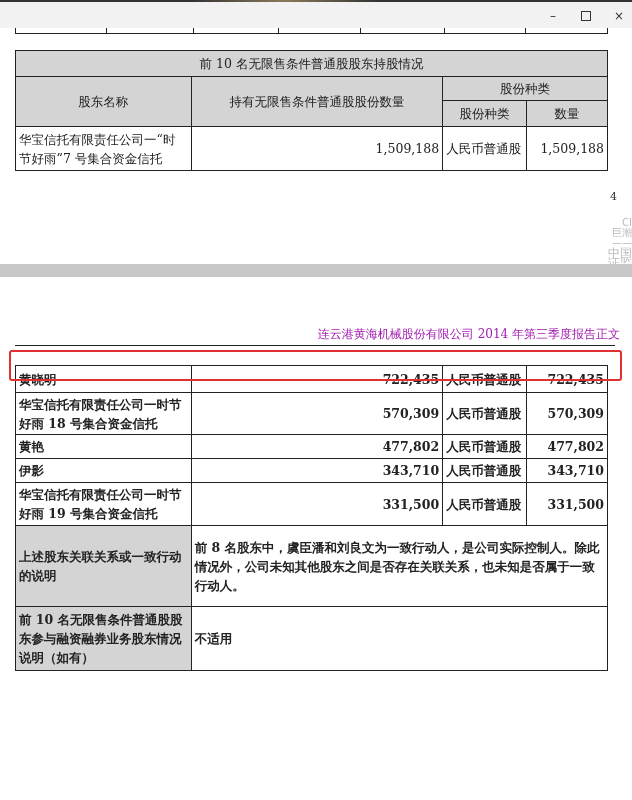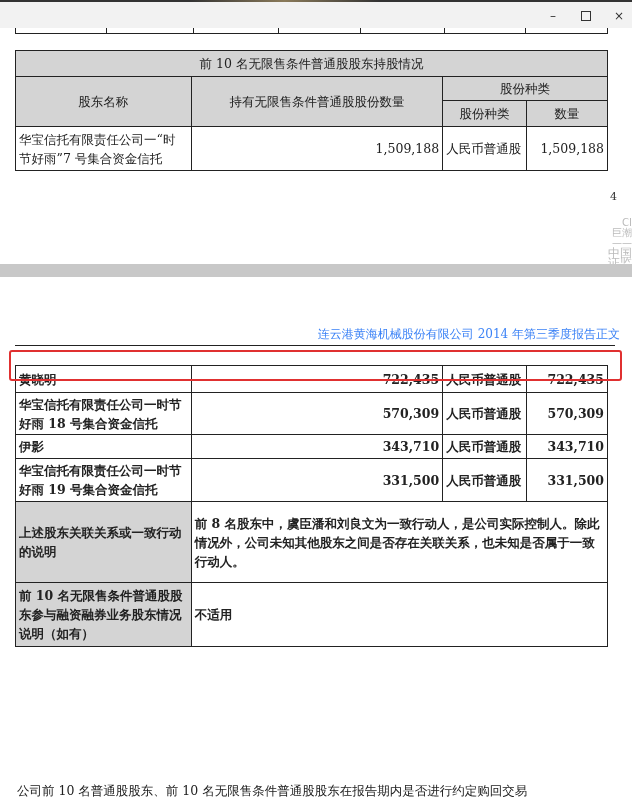--- a/index.html
+++ b/index.html
@@ -26,21 +26,21 @@
   .right { text-align: right; }
   .t1 { left: 15px; top: 22px; width: 593px; }
   .t2 { left: 15px; top: 96px; width: 593px; font-weight: bold; }
 
   .ticks { position: absolute; left: 15px; top: 0; width: 593px; height: 6px; border-bottom: 1px solid #222; }
   .tick { position: absolute; top: 0; width: 1px; height: 6px; background: #222; }
 
   .page-num { position: absolute; left: 610px; top: 162px; font-size: 11px; color: #333; }
   .watermark { position: absolute; left: 600px; top: 190px; width: 32px; font-family: "DejaVu Sans", sans-serif; color: #bbb; font-size: 10px; line-height: 10px; text-align: right; }
 
-  .report-header { position: absolute; right: 12px; top: 49px; font-size: 12px; color: #3b82f6; }
+  .report-header { position: absolute; right: 12px; top: 49px; font-size: 12px; color: #a21caf; }
   .header-rule { position: absolute; left: 15px; top: 68px; width: 600px; height: 1px; background: #222; }
   .highlight { position: absolute; left: 9px; top: 72px; width: 613px; height: 31px; border: 2.5px solid #e03030; border-radius: 3px; pointer-events: none; }
 
   .footer-line { position: absolute; left: 17px; top: 506px; font-size: 12.5px; color: #222; }
 </style>
 </head>
 <body>
 
 <div class="top-shadow"></div>
 <div class="titlebar">
@@ -119,20 +119,26 @@
       <td>人民币普通股</td>
       <td class="right">722,435</td>
     </tr>
     <tr style="height:42px">
       <td>华宝信托有限责任公司一时节好雨 18 号集合资金信托</td>
       <td class="right">570,309</td>
       <td>人民币普通股</td>
       <td class="right">570,309</td>
     </tr>
     <tr style="height:24px">
+      <td>黄艳</td>
+      <td class="right">477,802</td>
+      <td>人民币普通股</td>
+      <td class="right">477,802</td>
+    </tr>
+    <tr style="height:24px">
       <td>伊影</td>
       <td class="right">343,710</td>
       <td>人民币普通股</td>
       <td class="right">343,710</td>
     </tr>
     <tr style="height:43px">
       <td>华宝信托有限责任公司一时节好雨 19 号集合资金信托</td>
       <td class="right">331,500</td>
       <td>人民币普通股</td>
       <td class="right">331,500</td>
@@ -142,14 +148,13 @@
       <td colspan="3">前 8 名股东中，虞臣潘和刘良文为一致行动人，是公司实际控制人。除此情况外，公司未知其他股东之间是否存在关联关系，也未知是否属于一致行动人。</td>
     </tr>
     <tr style="height:64px">
       <td class="gray">前 10 名无限售条件普通股股东参与融资融券业务股东情况说明（如有）</td>
       <td colspan="3">不适用</td>
     </tr>
   </tbody>
     </table>
 
   <div class="highlight" style="top:73px"></div>
-  <div class="footer-line">公司前 10 名普通股股东、前 10 名无限售条件普通股股东在报告期内是否进行约定购回交易</div>
 </div>
 
 </body></html>

